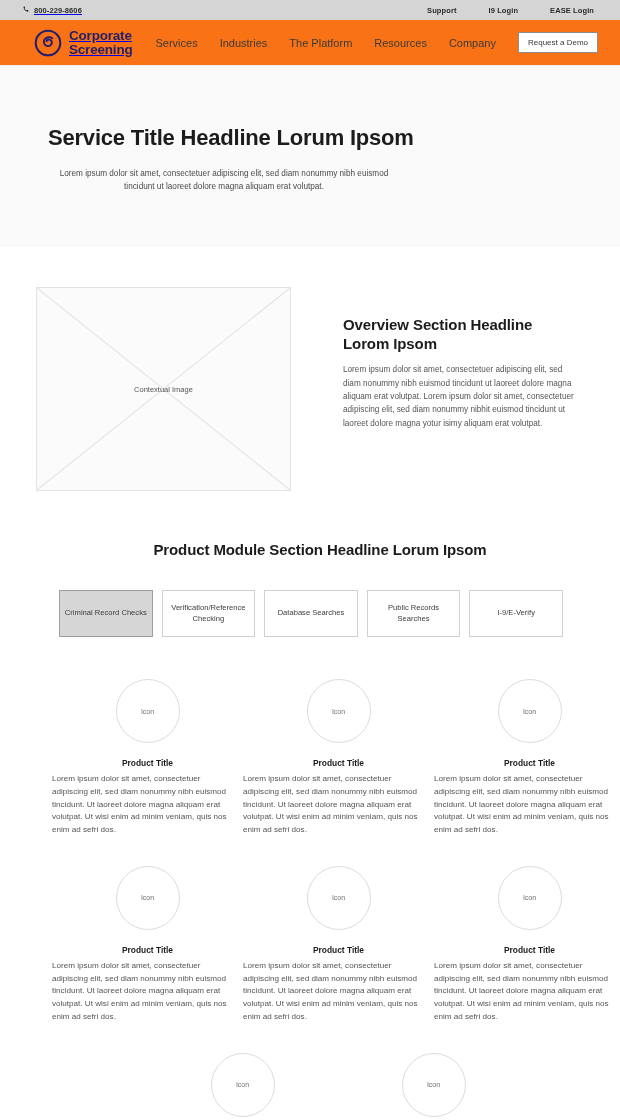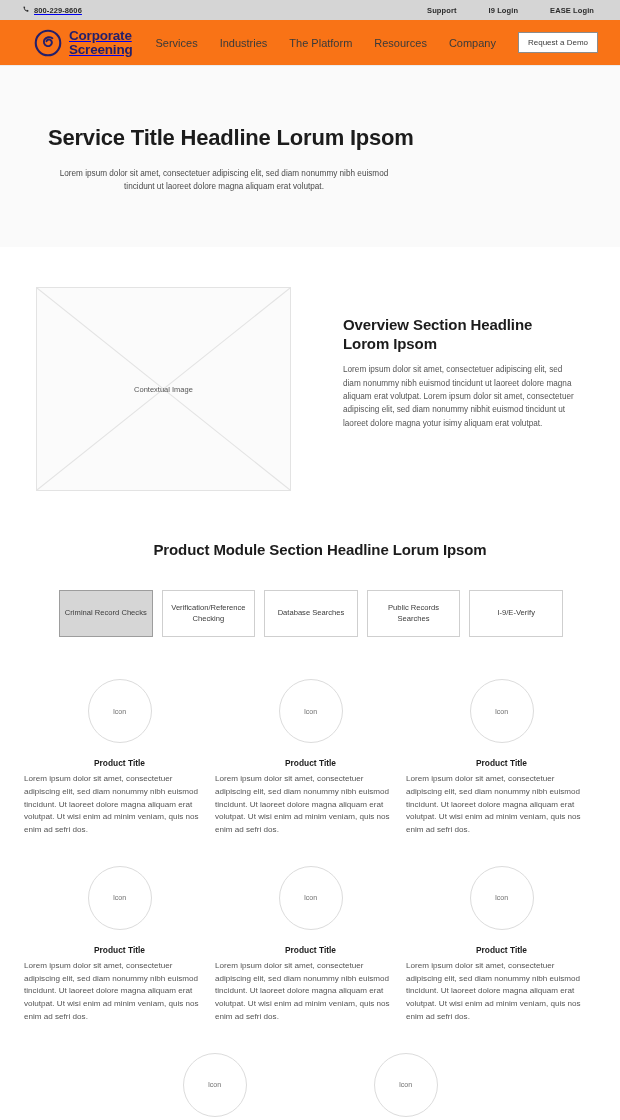--- a/index.html
+++ b/index.html
@@ -124,21 +124,21 @@
     text-align: center;
     font-size: 7.6px; color: #3b3b3b; line-height: 1.35;
     padding: 2px 4px;
     cursor: pointer;
     font-family: inherit;
   }
   .tab.active { background: #d6d6d6; border-color: #9d9d9d; }
 
   
   .cards { padding: 42px 24px 0 24px; }
-  .card-row { display: flex; }
+  .card-row { display: flex; margin-left: 28px; }
   .card-row + .card-row { margin-top: 29px; }
   .card { width: 191px; flex: 0 0 191px; }
   .card-circle {
     width: 64px; height: 64px; border-radius: 50%;
     border: 1px solid #dcdcdc; background: #fff;
     margin: 0 auto 15px auto;
     display: flex; align-items: center; justify-content: center;
     font-size: 7px; color: #6f6f6f;
   }
   .card-title {

